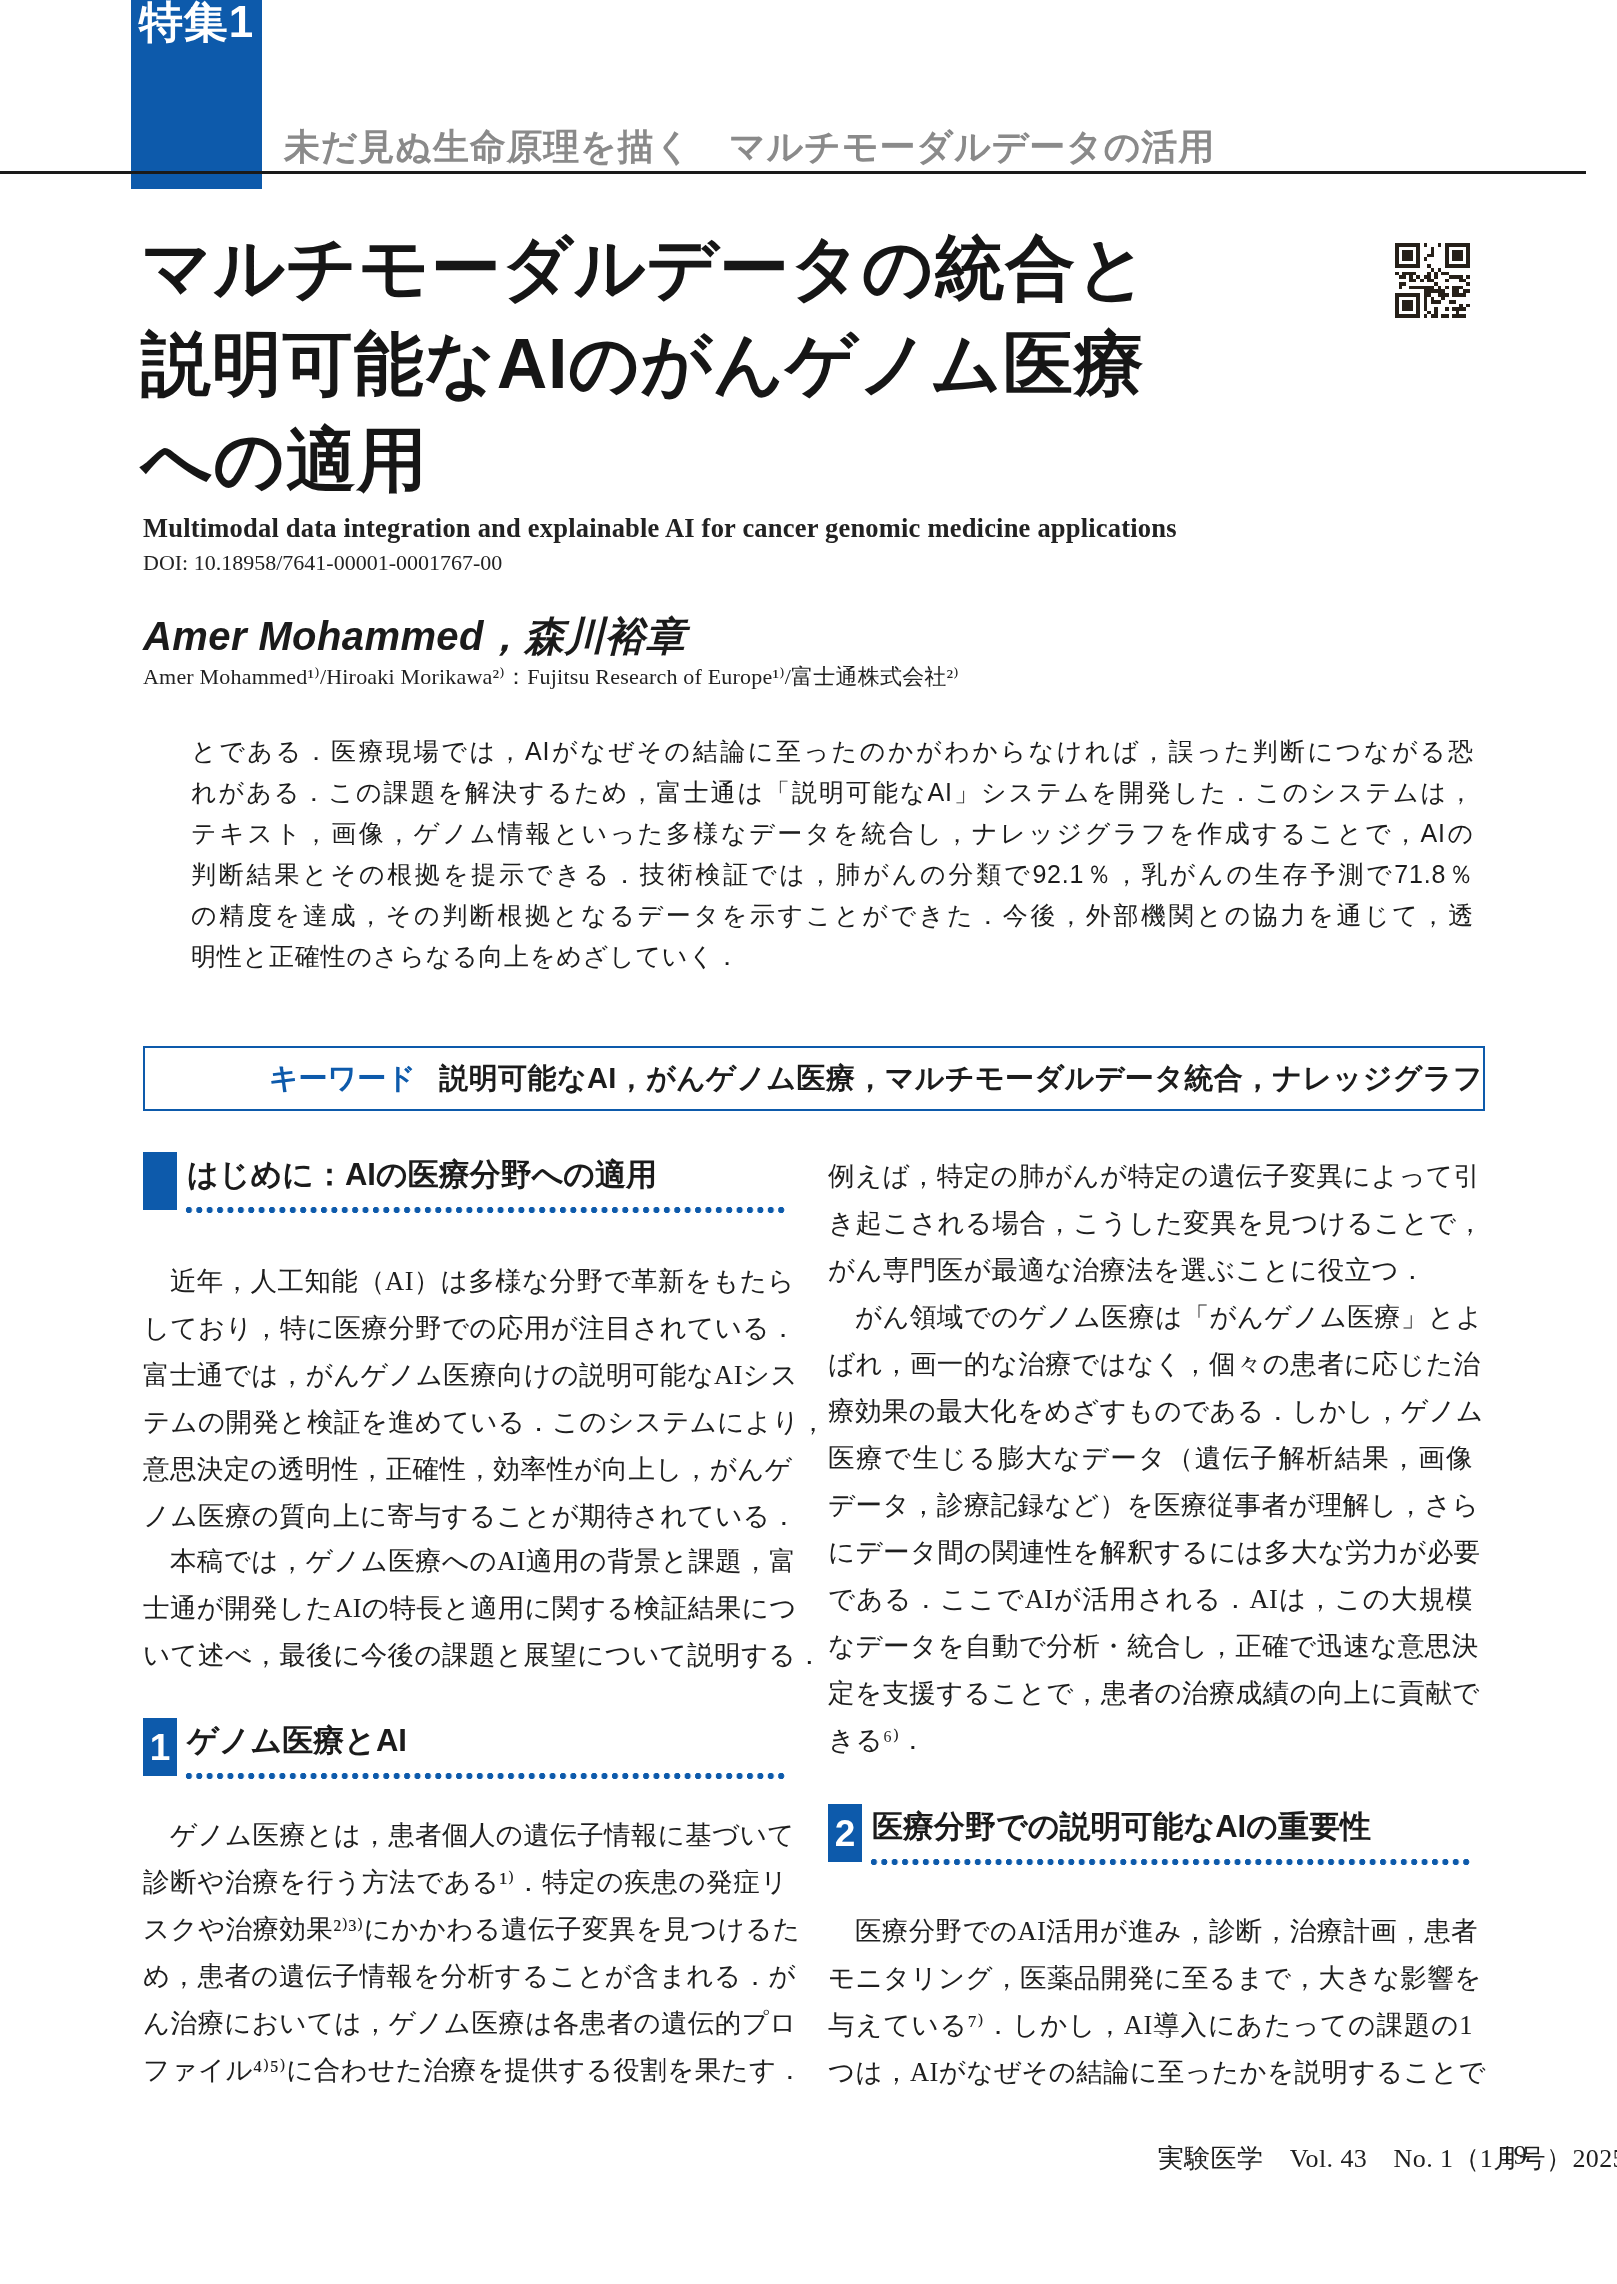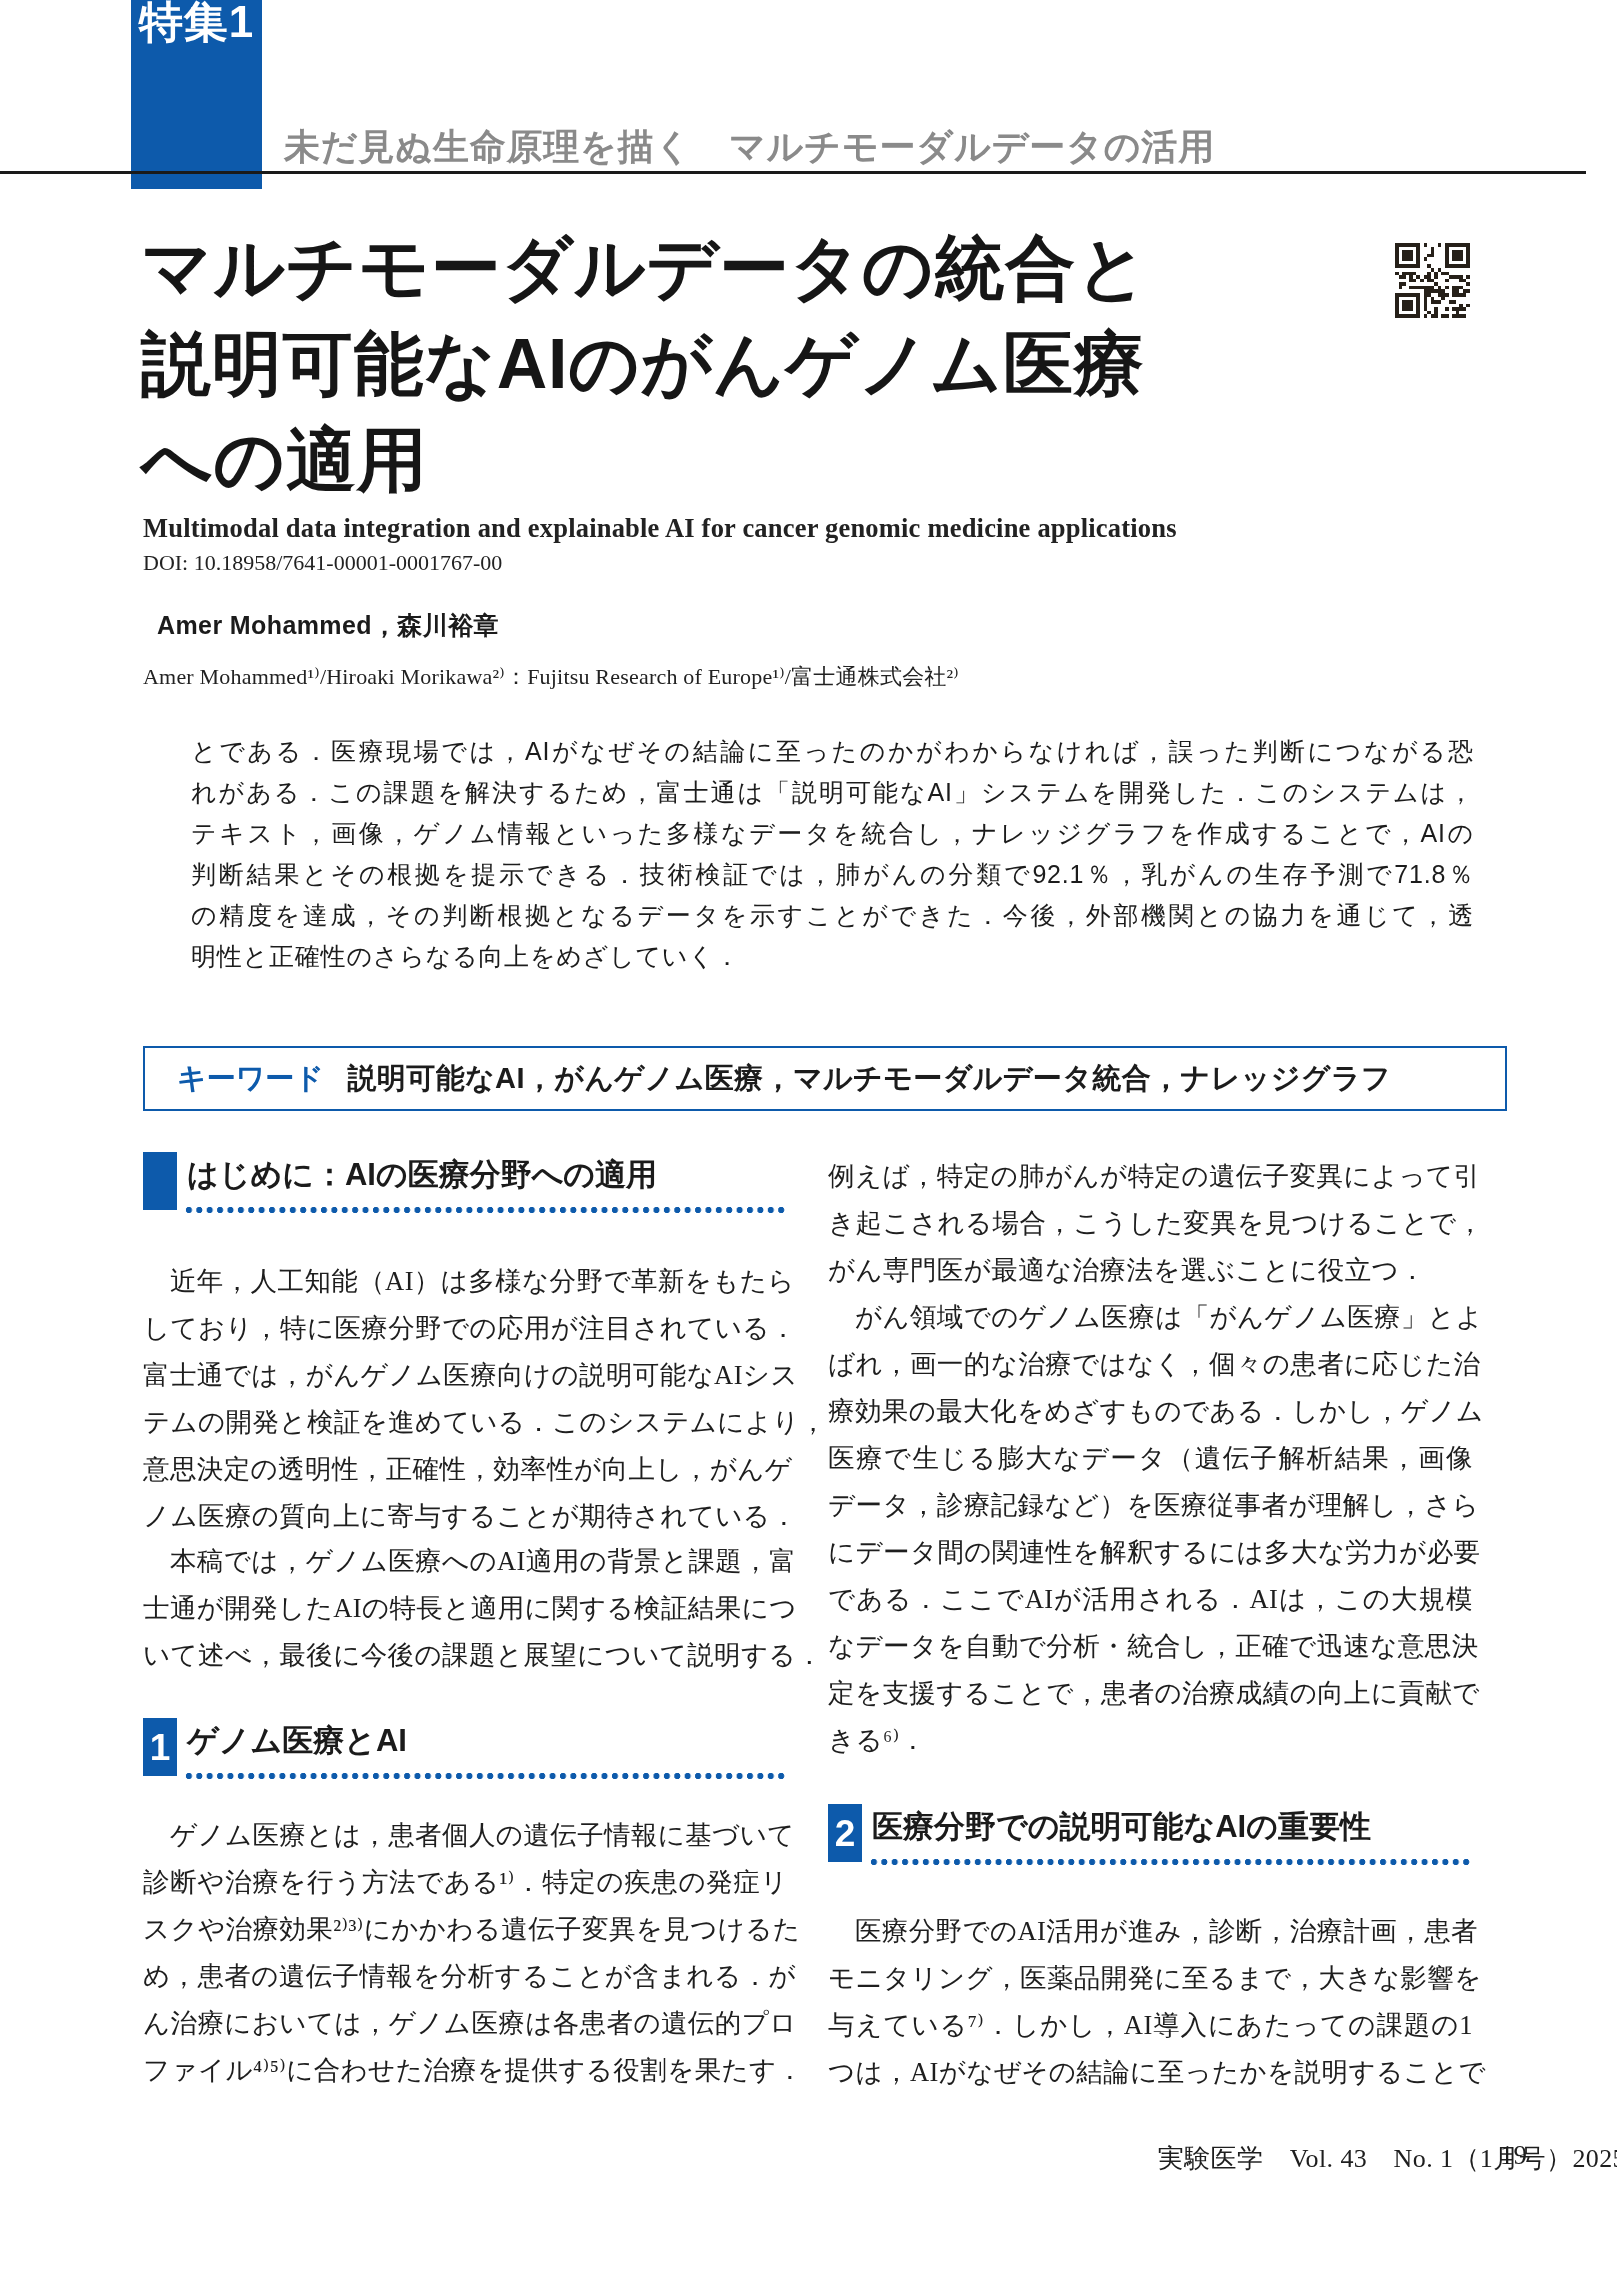--- a/index.html
+++ b/index.html
@@ -43,42 +43,42 @@
   }
   .qr{left:1395px;top:243px;width:75px;height:75px;}
   .english-title{
     left:143px;top:513px;font-size:26.5px;font-weight:600;color:#222222;
     white-space:nowrap;letter-spacing:0.2px;
   }
   .doi{left:143px;top:550px;font-size:22px;font-weight:500;color:#222222;white-space:nowrap;}
 
   
   .authors{
-    left:157px;top:609px;
-    font-family:"Liberation Sans","DejaVu Sans",sans-serif;
-    font-weight:600;font-size:25px;color:#1b1b1b;white-space:nowrap;letter-spacing:0.4px;
+    left:143px;top:609px;
+    font-family:"Liberation Sans","DejaVu Sans",sans-serif;
+    font-weight:600;font-size:40px;color:#1b1b1b;white-space:nowrap;letter-spacing:0.4px;font-style:italic;
   }
   .affiliation{left:143px;top:662px;font-size:22px;color:#222222;white-space:nowrap;letter-spacing:0.2px;}
 
   
   .abstract{left:191px;top:731px;width:1283px;}
   .abs-line{
     font-family:"Liberation Sans","DejaVu Sans",sans-serif;
     font-weight:500;font-size:25px;color:#1c1c1c;
     height:41px;line-height:41px;white-space:nowrap;
     text-align:justify;text-align-last:justify;text-justify:inter-character;
     letter-spacing:0.8px;
   }
   .abstract .abs-line:last-child{text-align-last:left;}
 
   
   .keywords-box{
     left:143px;top:1046px;width:1328px;height:61px;
     border:2.3px solid var(--blue);
-    display:flex;align-items:center;gap:23.4px;padding-left:32px;box-sizing:content-box;
+    display:flex;align-items:center;gap:23.4px;padding-left:10px;box-sizing:content-box;justify-content:flex-end;
   }
   .kw-label{
     font-family:"Liberation Sans","DejaVu Sans",sans-serif;
     font-weight:700;font-size:29px;color:var(--blue);white-space:nowrap;
   }
   .kw-text{
     font-family:"Liberation Sans","DejaVu Sans",sans-serif;
     font-weight:700;font-size:29px;color:#1c1c1c;white-space:nowrap;letter-spacing:0.4px;
   }
 

